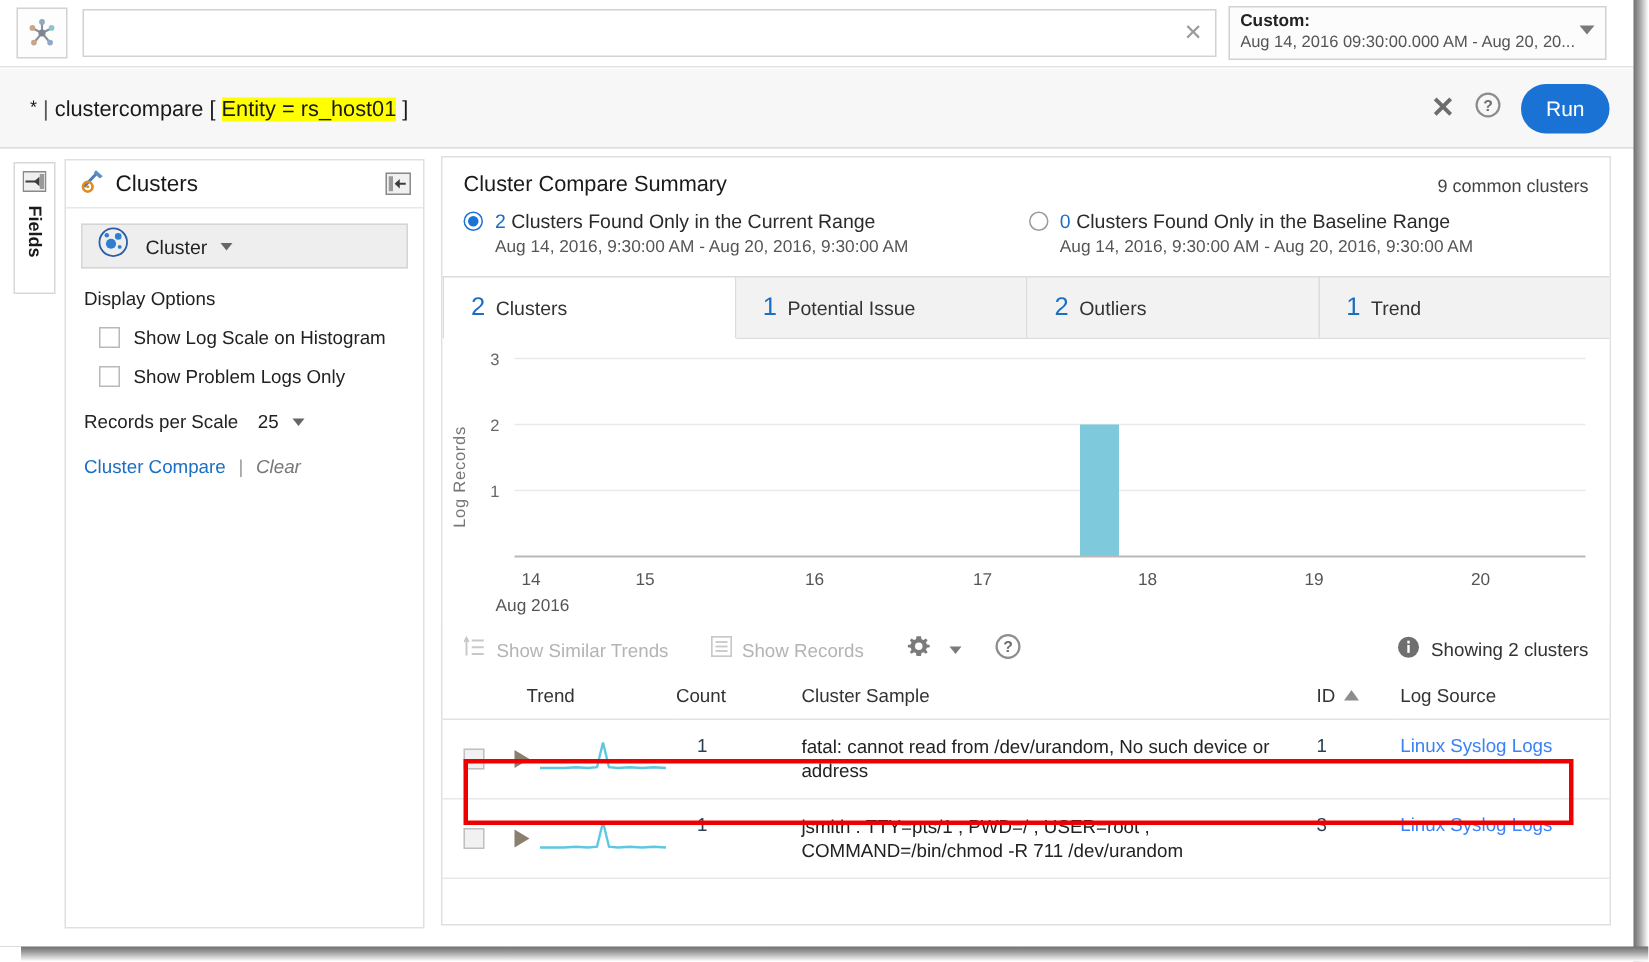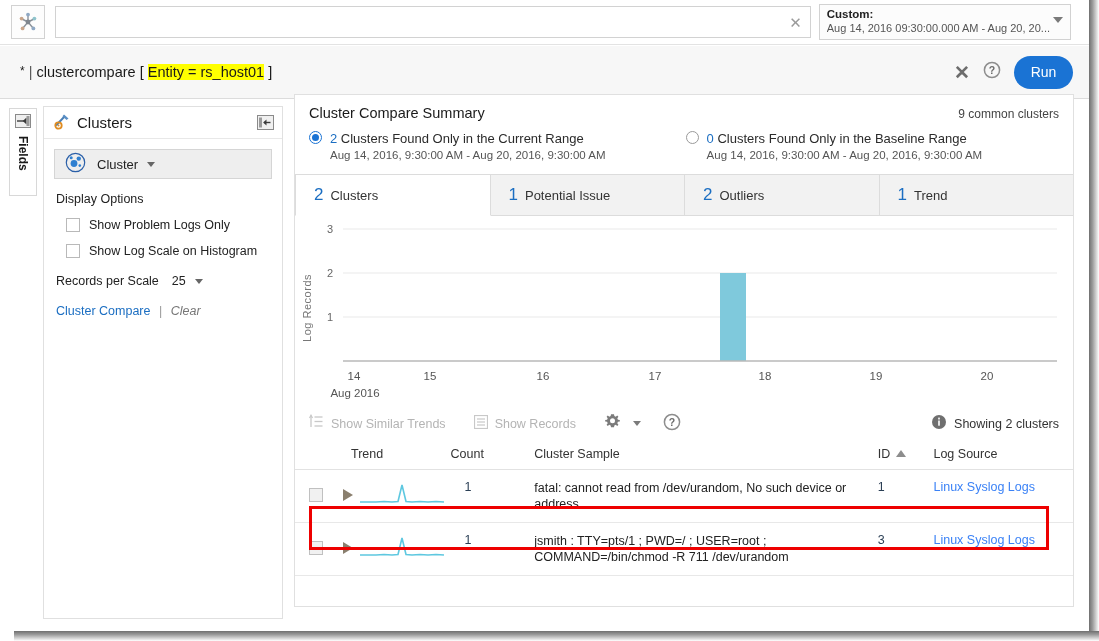--- a/index.html
+++ b/index.html
@@ -142,21 +142,21 @@
   .rpp-row { display: flex; align-items: center; margin: 16px 0 0 12px; }
   .rpp-label { font-size: 12.5px; color: #222; }
   .rpp-val { font-size: 12.5px; color: #222; margin-left: 13px; }
   .links-row { margin: 16px 0 0 12px; font-size: 12.5px; }
   .lnk { color: #1b6ec2; cursor: pointer; }
   .sep { color: #9a9a9a; margin: 0 5px; }
   .clear-lnk { color: #777; font-style: italic; cursor: pointer; text-align: center; }
 
   
   .main-panel {
-    position: absolute; left: 294px; top: 94px; width: 780px; height: 513px;
+    position: absolute; left: 294px; top: 104px; width: 780px; height: 513px;
     background: #ffffff; border: 1px solid #e0e0e0; overflow: hidden;
   }
   .summary {
     padding: 10px 14px 0 14px; position: relative; height: 79px;
   }
   .sum-title { font-size: 14.5px; color: #1a1a1a; }
   .common-clusters {
     position: absolute; right: 14px; top: 12px; font-size: 12px; color: #444;
   }
   .radio-row { display: flex; margin-top: 8px; }
@@ -350,25 +350,25 @@
         </svg>
       </span>
       <span class="cluster-name">Cluster</span>
       <span class="caret-sm"></span>
     </div>
 
     <div class="disp-opts">Display Options</div>
 
     <div class="chk-row">
       <span class="chkbox"></span>
-      <span class="chk-label">Show Problem Logs Only</span>
+      <span class="chk-label">Show Log Scale on Histogram</span>
     </div>
     <div class="chk-row">
       <span class="chkbox"></span>
-      <span class="chk-label">Show Log Scale on Histogram</span>
+      <span class="chk-label">Show Problem Logs Only</span>
     </div>
 
     <div class="rpp-row">
       <span class="rpp-label">Records per Scale</span>
       <span class="rpp-val">25</span>
       <span class="caret-sm"></span>
     </div>
 
     <div class="links-row">
       <span class="lnk">Cluster Compare</span>

